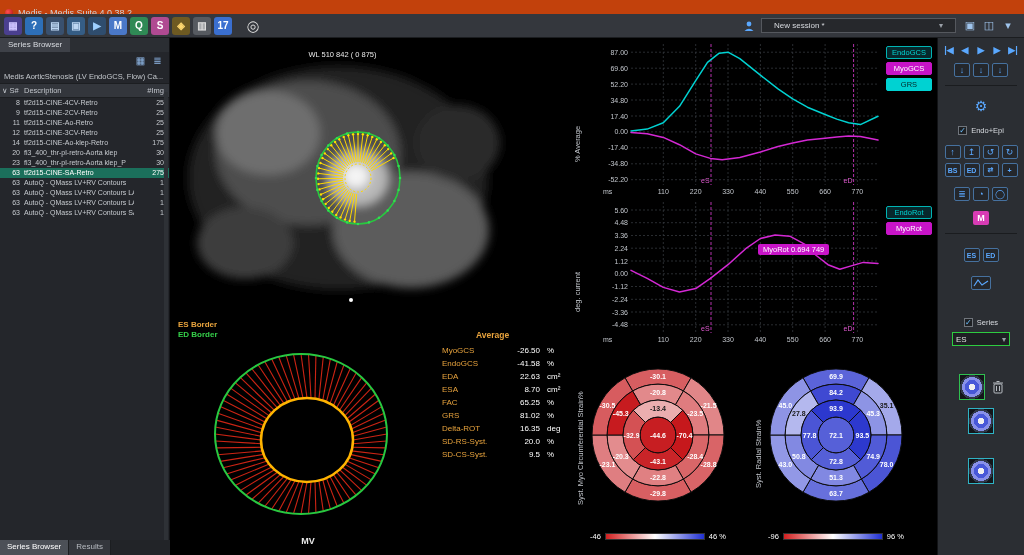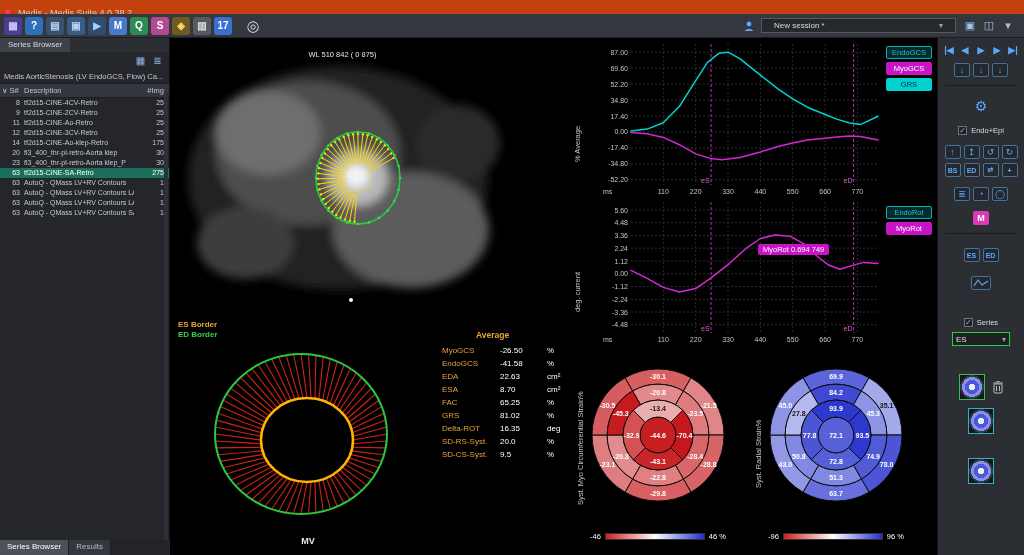--- a/index.html
+++ b/index.html
@@ -46,21 +46,21 @@
 .l1{top:3px}.l2{top:12px}
 .contour-panel{position:absolute;left:3px;top:280px;width:270px;height:237px}
 .cp-es{position:absolute;left:5px;top:2px;color:#e8a33d;font-size:8px;font-weight:bold}
 .cp-ed{position:absolute;left:5px;top:12px;color:#35d04a;font-size:8px;font-weight:bold}
 #contour-rings{position:absolute;left:0;top:16px}
 .mv{position:absolute;left:0;top:218px;width:270px;text-align:center;color:#e8e8e8;font-size:9px;font-weight:bold}
 .avg{position:absolute;left:272px;top:292px;width:132px}
 .avg-h{color:#e8a33d;font-size:8.5px;font-weight:bold;margin:0 0 4px 34px}
 .rrow{display:flex;font-size:8px;height:13px;align-items:center}
 .rname{color:#e8a33d;width:58px}
-.rval{color:#fff;width:40px;}
+.rval{color:#fff;width:40px;text-align:right}
 .runit{color:#fff;width:28px;padding-left:7px}
 .chart1{position:absolute;left:427px;top:2px}
 .chart2{position:absolute;left:427px;top:160px}
 .legend{position:absolute;display:flex;flex-direction:column;gap:3px}
 .legend1{left:716px;top:8px}
 .legend2{left:716px;top:168px}
 .chip{font-size:7.5px;padding:1px 3px;border:1px solid;border-radius:2px;width:46px;text-align:center}
 .vlabel{position:absolute;color:#c0c4ca;font-size:7.5px;transform:rotate(-90deg);transform-origin:0 0;white-space:nowrap}
 .tooltip{position:absolute;left:588px;top:206px;background:#c814c8;color:#fff;font-size:7.5px;pad:1px;padding:1px 5px;border-radius:2px}
 .bull{position:absolute;width:140px;height:140px}

